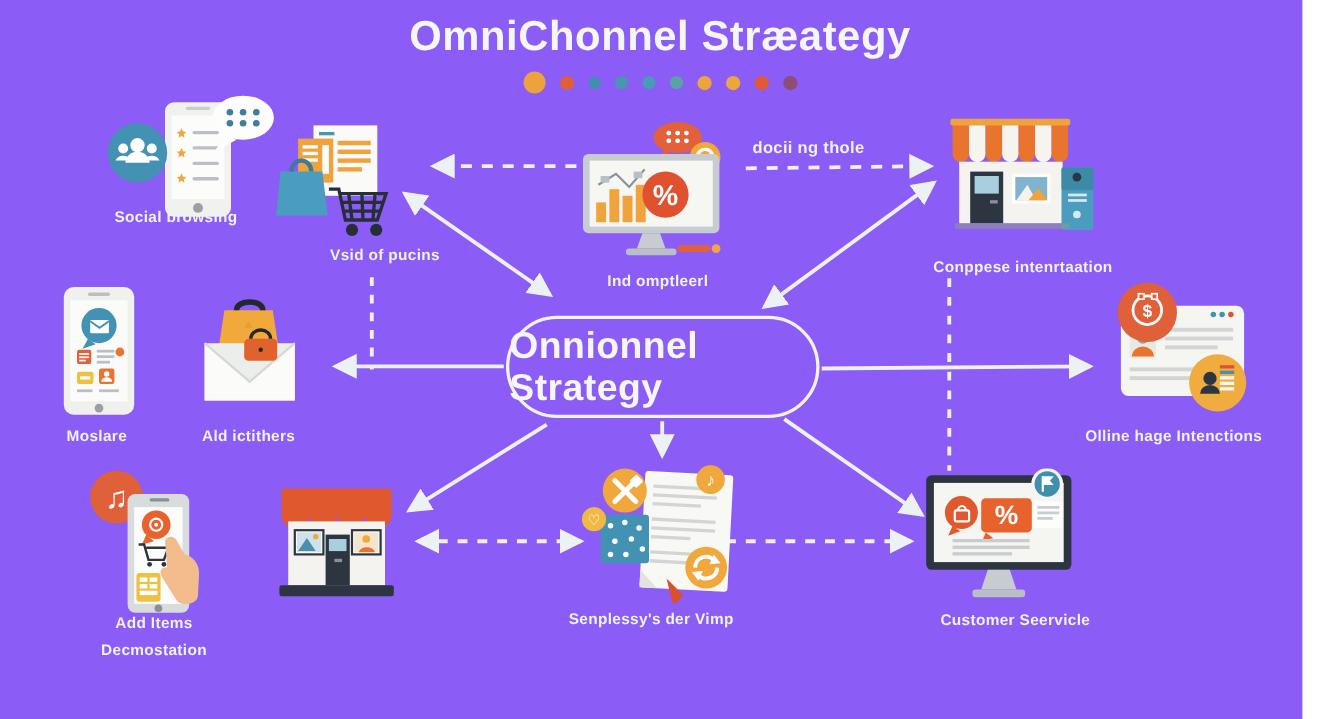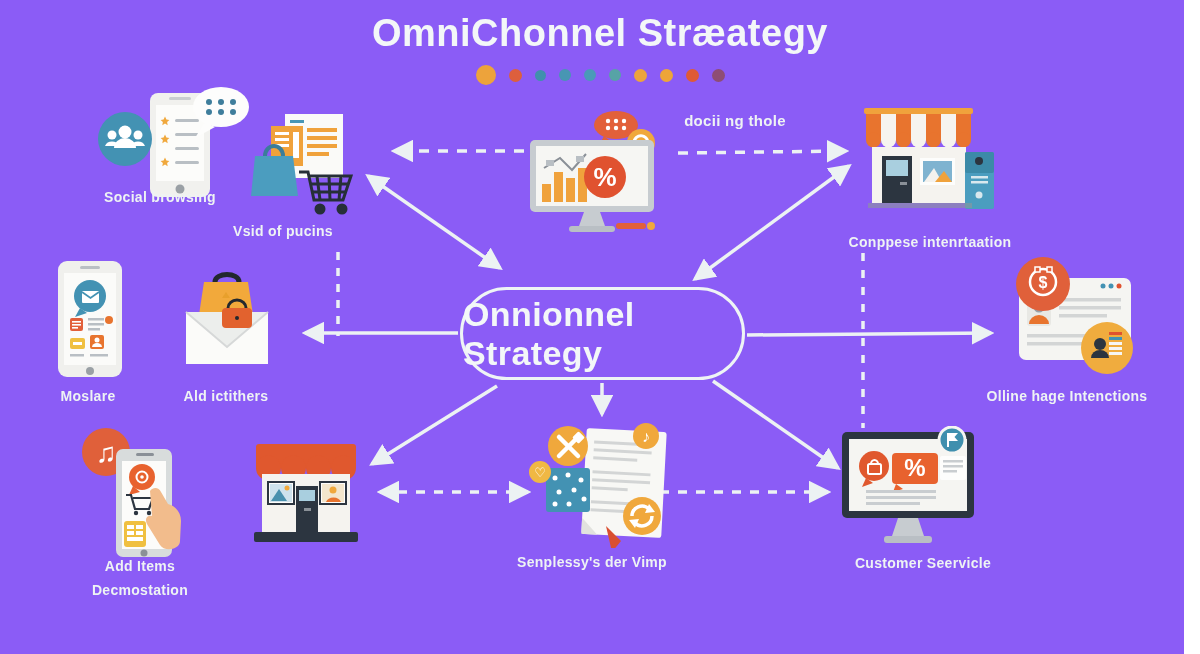--- a/index.html
+++ b/index.html
@@ -137,21 +137,21 @@
       <path d="M54 60 h9 l6 28 h29 l8 -24 h-42"></path>
       <line x1="72" y1="64" x2="75" y2="88"></line>
         <line x1="84" y1="64" x2="85" y2="88"></line>
         <line x1="96" y1="64" x2="94" y2="88"></line>
       <line x1="65" y1="72" x2="103" y2="72"></line>
         <line x1="67" y1="80" x2="100" y2="80"></line>
     </g>
     <circle cx="75" cy="97" r="5.5" fill="#262f38"></circle>
       <circle cx="97" cy="97" r="5.5" fill="#262f38"></circle>
   </svg>
-  <div class="node-label" style="left:183px;top:223px;width:200px;">Vsid of pucins</div>
+  <div class="node-label" style="left:200px;top:223px;width:200px;text-align:right;">Vsid of pucins</div>
 
   <svg class="abs" style="left:528px;top:110px;" width="134" height="130" viewBox="0 0 134 130">
     <ellipse cx="88" cy="15" rx="22" ry="14" fill="#e2603a"></ellipse>
     <path d="M76 26 l-7 13 16 -6 z" fill="#e2603a"></path>
     <g fill="#fff">
       <circle cx="80" cy="11" r="2.2"></circle>
         <circle cx="88" cy="11" r="2.2"></circle>
         <circle cx="96" cy="11" r="2.2"></circle>
       <circle cx="80" cy="18" r="2.2"></circle>
         <circle cx="88" cy="18" r="2.2"></circle>
@@ -171,22 +171,23 @@
       <rect x="38" y="68" width="9" height="24"></rect>
         <rect x="50" y="58" width="9" height="34"></rect>
     </g>
     <circle cx="77" cy="67" r="21" fill="#e0522f"></circle>
     <text x="77" y="76" font-size="26" font-weight="bold" fill="#fff" text-anchor="middle">%</text>
     <path d="M56 102 L72 102 L77 116 L51 116 Z" fill="#c7ccd0"></path>
     <rect x="41" y="116" width="46" height="6" rx="3" fill="#b9bfc4"></rect>
     <rect x="88" y="113" width="30" height="6" rx="3" fill="#e2603a"></rect>
     <circle cx="123" cy="116" r="4" fill="#f0a83c"></circle>
   </svg>
-
-  <div class="node-label small-label" style="left:650px;top:112px;width:170px;text-align:center;">docii ng thole</div>
+  <div class="node-label" style="left:498px;top:247px;width:200px;">Ind omptleerl</div>
+
+  <div class="node-label small-label" style="left:650px;top:126px;width:170px;text-align:center;">docii ng thole</div>
 
   <svg class="abs" style="left:862px;top:106px;" width="140" height="108" viewBox="0 0 140 108">
     <g>
       <rect x="4" y="6" width="15" height="28" fill="#e8742e"></rect>
         <rect x="19" y="6" width="15" height="28" fill="#f6f4ef"></rect>
       <rect x="34" y="6" width="15" height="28" fill="#e8742e"></rect>
         <rect x="49" y="6" width="15" height="28" fill="#f6f4ef"></rect>
       <rect x="64" y="6" width="15" height="28" fill="#e8742e"></rect>
         <rect x="79" y="6" width="15" height="28" fill="#f6f4ef"></rect>
       <rect x="94" y="6" width="15" height="28" fill="#e8742e"></rect>

